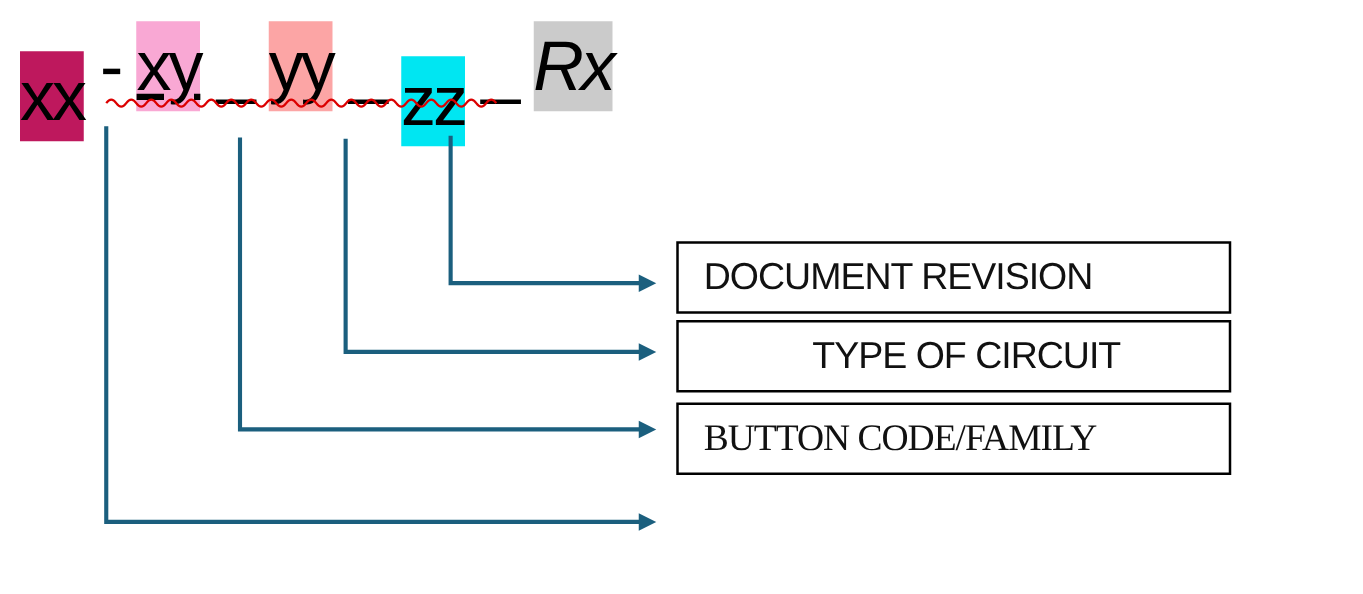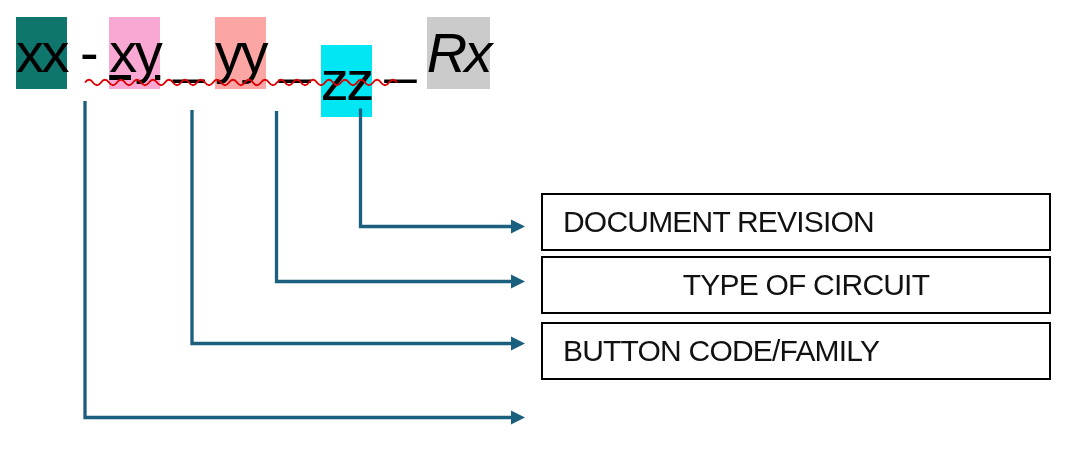--- a/index.html
+++ b/index.html
@@ -34,44 +34,44 @@
   .wires {
     position: absolute;
     left: 0; top: 0;
     width: 1090px; height: 475px;
   }
 
   
   .callout {
     position: absolute;
     left: 541px;
-    width: 510px;
+    width: 444px;
     height: 58px;
     box-sizing: border-box;
     border: 2.5px solid #000;
     background: #fff;
     display: flex;
     align-items: center;
     padding-left: 20px;
     font-size: 30px;
     letter-spacing: -0.8px;
     color: #111;
   }
   .callout-1 { top: 193px; }
   .callout-2 { top: 256px; justify-content: center; }
-  .callout-3 { top: 322px; }
+  .callout-3 { top: 322px; font-family: Liberation Serif, serif; }
   .callout-4 { top: 387px; }
 </style>
 </head>
 <body>
 
 <div class="stage">
 
   <div class="code-line">
-    <span class="seg" style="background: #0f766e;">xx</span>
+    <span class="seg" style="background: #be185d; margin-top: 24px;">xx</span>
     <span class="seg" style="background: transparent;">-</span>
     <span class="seg" style="background: #f9a8d4; text-decoration: underline;">xy</span>
     <span class="seg" style="background: transparent;">_</span>
     <span class="seg" style="background: #fca5a5;">yy</span>
     <span class="seg" style="background: transparent;">_</span>
     <span class="seg" style="background: rgb(0, 230, 242); margin-top: 28px;">zz</span>
     <span class="seg" style="background: transparent;">_</span>
     <span class="seg" style="background: rgb(203, 203, 203); font-style: italic;">Rx</span>
   </div>
 

